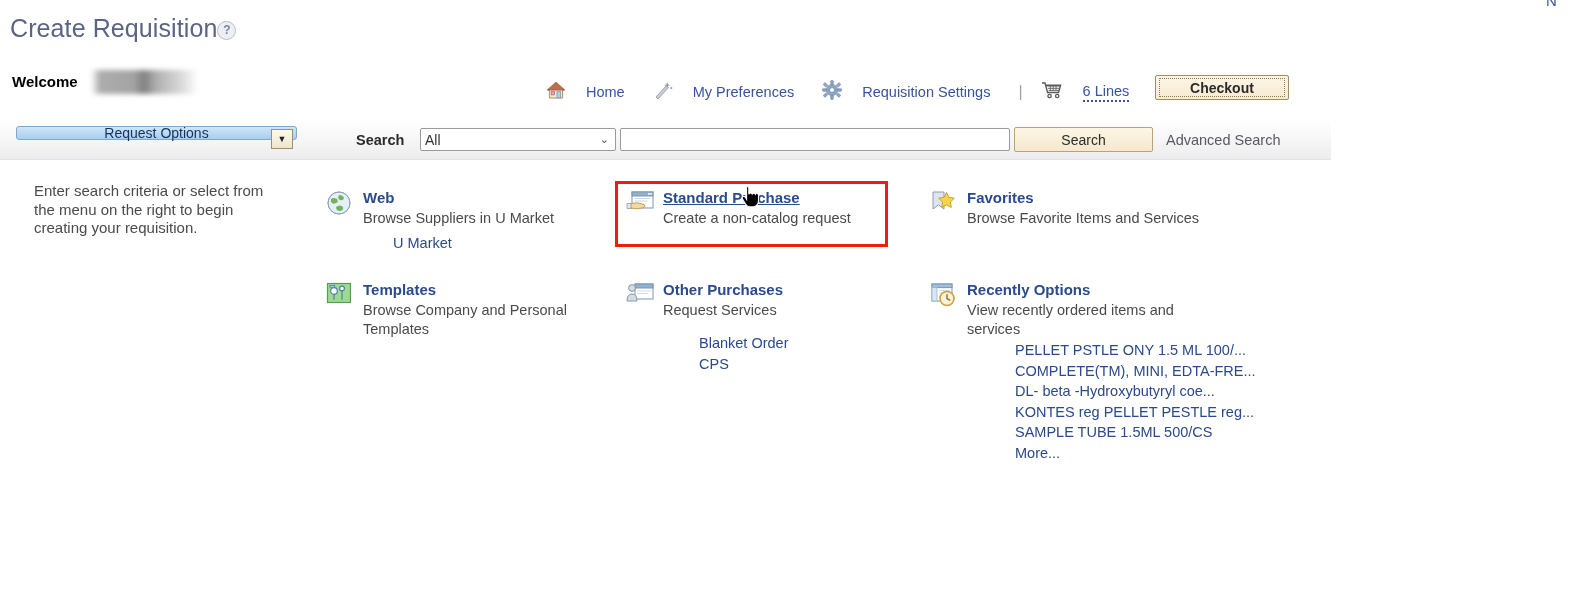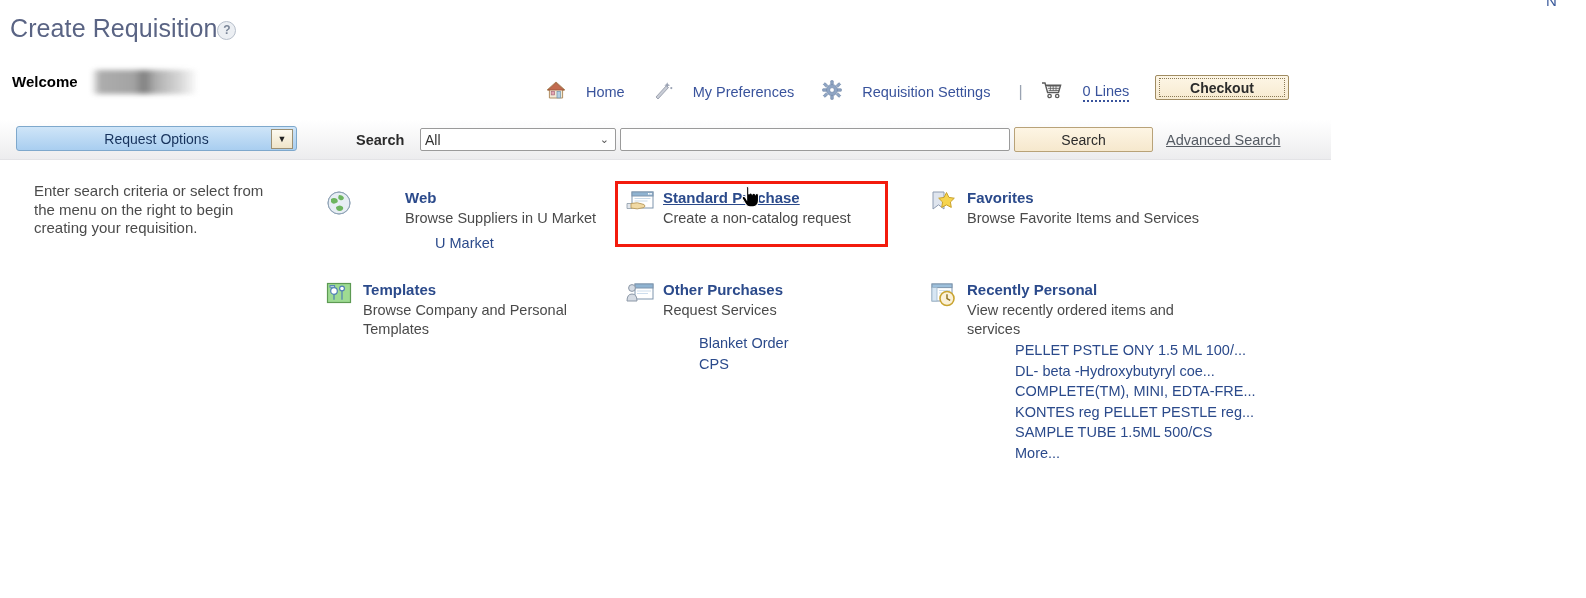--- a/index.html
+++ b/index.html
@@ -104,21 +104,21 @@
 
   
   .toolbar {
     position: absolute; left: 0px; top: 120px;
     width: 1331px; height: 40px;
     background: linear-gradient(180deg,#ffffff 0%, #f4f4f5 60%, #ececee 100%);
     border-bottom: 1px solid #e3e3e6;
   }
   .request-options {
     position: absolute; left: 16px; top: 6px;
-    width: 281px; height: 25px;
+    width: 281px; height: 14px;
     background: linear-gradient(180deg,#cfe5f8 0%, #a9cef0 100%);
     border: 1px solid #7ea8cc;
     border-radius: 3px;
     display: flex; align-items: center; justify-content: center;
     cursor: pointer;
   }
   .request-options .label {
     font-size: 14px; color: #16325c; font-weight: 500;
   }
   .request-options .caret-box {
@@ -160,21 +160,21 @@
   .search-btn {
     position: absolute; left: 1014px; top: 7px;
     width: 139px; height: 25px;
     background: linear-gradient(180deg,#fdf5e4 0%, #f6e8cd 100%);
     border: 1px solid #b8a278; border-radius: 2px;
     display: flex; align-items: center; justify-content: center;
     font-size: 14px; color: #2b2b2b; cursor: pointer;
   }
   .adv-search {
     position: absolute; left: 1166px; top: 12px;
-    font-size: 14.5px; color: #555b63; cursor: pointer; text-decoration: underline;
+    font-size: 14.5px; color: #555b63; cursor: pointer;
   }
 
   
   .instructions {
     position: absolute; left: 34px; top: 182px;
     width: 230px;
     font-size: 15px; color: #4b4b4b; line-height: 18.5px;
   }
 
   
@@ -282,21 +282,21 @@
     <div class="nav-item" style="margin-right:0">
       <span class="ico">
         <svg width="22" height="18" viewBox="0 0 22 18">
           <path d="M1 2 H4 L6.6 11.5 H17.5 L19.6 4.2 H5.1" fill="none" stroke="#5a5a5a" stroke-width="1.4"></path>
           <path d="M6.2 5.1 H19.2 M6.9 7.3 H18.7 M7.6 9.4 H18.1" stroke="#5a5a5a" stroke-width=".9"></path>
           <path d="M9.4 5.1 V9.6 M12.2 5.1 V9.6 M15 5.1 V9.6" stroke="#5a5a5a" stroke-width=".8"></path>
           <circle cx="8.6" cy="15" r="1.7" fill="none" stroke="#5a5a5a" stroke-width="1.3"></circle>
           <circle cx="16.2" cy="15" r="1.7" fill="none" stroke="#5a5a5a" stroke-width="1.3"></circle>
         </svg>
       </span>
-      <span class="cart-link">0 Lines</span>
+      <span class="cart-link">6 Lines</span>
     </div>
   </div>
 
   <div class="checkout-btn">
     <span class="inner">Checkout</span>
   </div>
 
   <div class="toolbar">
 
     <div class="request-options">
@@ -315,21 +315,21 @@
 
     <div class="search-btn">
       <span>Search</span>
     </div>
 
     <div class="adv-search">Advanced Search</div>
   </div>
 
   <div class="instructions">Enter search criteria or select from the menu on the right to begin creating your requisition.</div>
 
-  <div class="tile" style="left:326px; top:189px; width:270px;justify-content:space-between;">
+  <div class="tile" style="left:326px; top:189px; width:270px;">
     <span class="icon-box">
       <svg width="26" height="26" viewBox="0 0 26 26">
         <circle cx="13" cy="13" r="11" fill="#e7eef4" stroke="#9fb0c0" stroke-width="1"></circle>
         <path d="M5 9 q3 -2 6 0 q2 3 -1 4 q-3 2 -5 -1 Z" fill="#6db55f"></path>
         <path d="M13 5 q4 0 5 3 q-1 3 -4 2 q-3 -1 -1 -5 Z" fill="#6db55f"></path>
         <path d="M10 17 q4 -3 7 0 q1 3 -3 4 q-4 0 -4 -4 Z" fill="#6db55f"></path>
         <circle cx="13" cy="13" r="11" fill="none" stroke="#8fa3b6" stroke-width="1"></circle>
       </svg>
     </span>
     <span class="t-body">
@@ -427,26 +427,26 @@
         <rect x="2" y="2" width="20" height="17" fill="#ffffff" stroke="#7e95ad" stroke-width="1"></rect>
         <rect x="2" y="2" width="20" height="3.6" fill="#9dc0dc" stroke="#7e95ad" stroke-width="1"></rect>
         <rect x="2" y="5.6" width="5" height="13.4" fill="#d7e6f3" stroke="#9fb7cb" stroke-width=".8"></rect>
         <rect x="9" y="8" width="11" height="1" fill="#cddded"></rect>
         <rect x="9" y="10.5" width="9" height="1" fill="#cddded"></rect>
         <circle cx="17" cy="16.5" r="7" fill="#fbf1d8" stroke="#c9a430" stroke-width="1.6"></circle>
         <path d="M17 12.2 V16.5 L20.2 18.4" stroke="#8c6f1c" stroke-width="1.4" fill="none"></path>
       </svg>
     </span>
     <span class="t-body">
-      <span class="t-title">Recently Personal</span>
+      <span class="t-title">Recently Options</span>
       <span class="t-desc" style="max-width:215px;">View recently ordered items and services</span>
       <span class="recent-links">
         <span class="sublink">PELLET PSTLE ONY 1.5 ML 100/...</span>
+        <span class="sublink">COMPLETE(TM), MINI, EDTA-FRE...</span>
         <span class="sublink">DL- beta -Hydroxybutyryl coe...</span>
-        <span class="sublink">COMPLETE(TM), MINI, EDTA-FRE...</span>
         <span class="sublink">KONTES reg PELLET PESTLE reg...</span>
         <span class="sublink">SAMPLE TUBE 1.5ML 500/CS</span>
         <span class="sublink">More...</span>
       </span>
     </span>
   </div>
 
 </div>
 
 </body></html>

